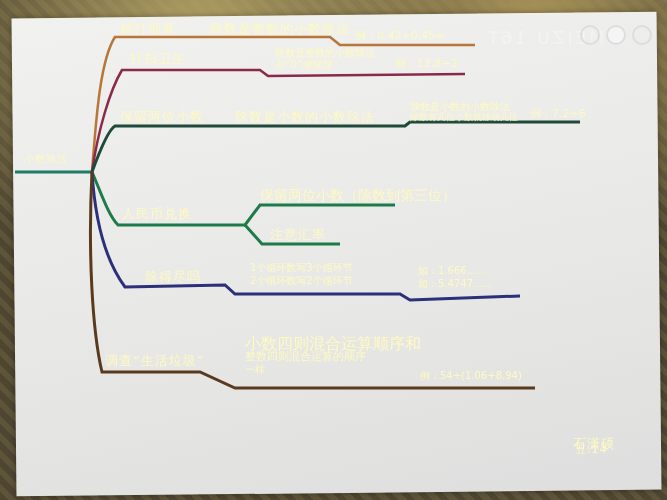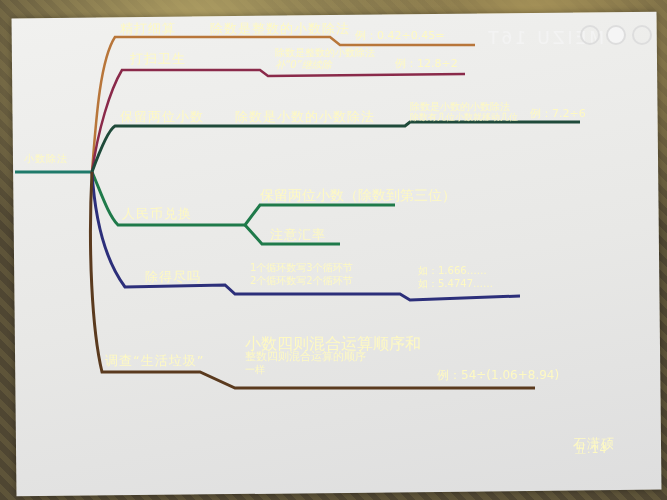--- a/index.html
+++ b/index.html
@@ -70,21 +70,21 @@
 <div class="t" style="left:130px;top:268px;margin-left:15px;">除得尽吗</div>
 <div class="t sm" style="left:250px;top:262px;">1个循环数写3个循环节</div>
 <div class="t sm" style="left:250px;top:275px;">2个循环数写2个循环节</div>
 <div class="t sm" style="left:418px;top:265px;">如：1.666……</div>
 <div class="t sm" style="left:418px;top:278px;">如：5.4747……</div>
 
 <div class="t" style="left:105px;top:352px;">调查“生活垃圾”</div>
 <div class="t sm" style="left:245px;top:338px;font-size:16px;">小数四则混合运算顺序和</div>
 <div class="t sm" style="left:245px;top:351px;font-size:11px;">整数四则混合运算的顺序</div>
 <div class="t sm" style="left:245px;top:364px;font-size:10px;text-align:right;">一样</div>
-<div class="t sm" style="left:420px;top:370px;font-size:12px;margin-left:17px;">例：54÷(1.06+8.94)</div>
+<div class="t sm" style="left:420px;top:370px;font-size:10px;">例：54÷(1.06+8.94)</div>
 
 <div class="t" style="left:575px;top:418px;font-size:11px;margin-top:24px;">五.14</div>
 <div class="t" style="left:573px;top:435px;font-size:13px;">石潇硕</div>
 
 <div class="watermark">MEIZU 16T</div>
 <div class="dots">
   <span class="dot"></span>
   <span class="dot f"></span>
   <span class="dot"></span>
 </div>

